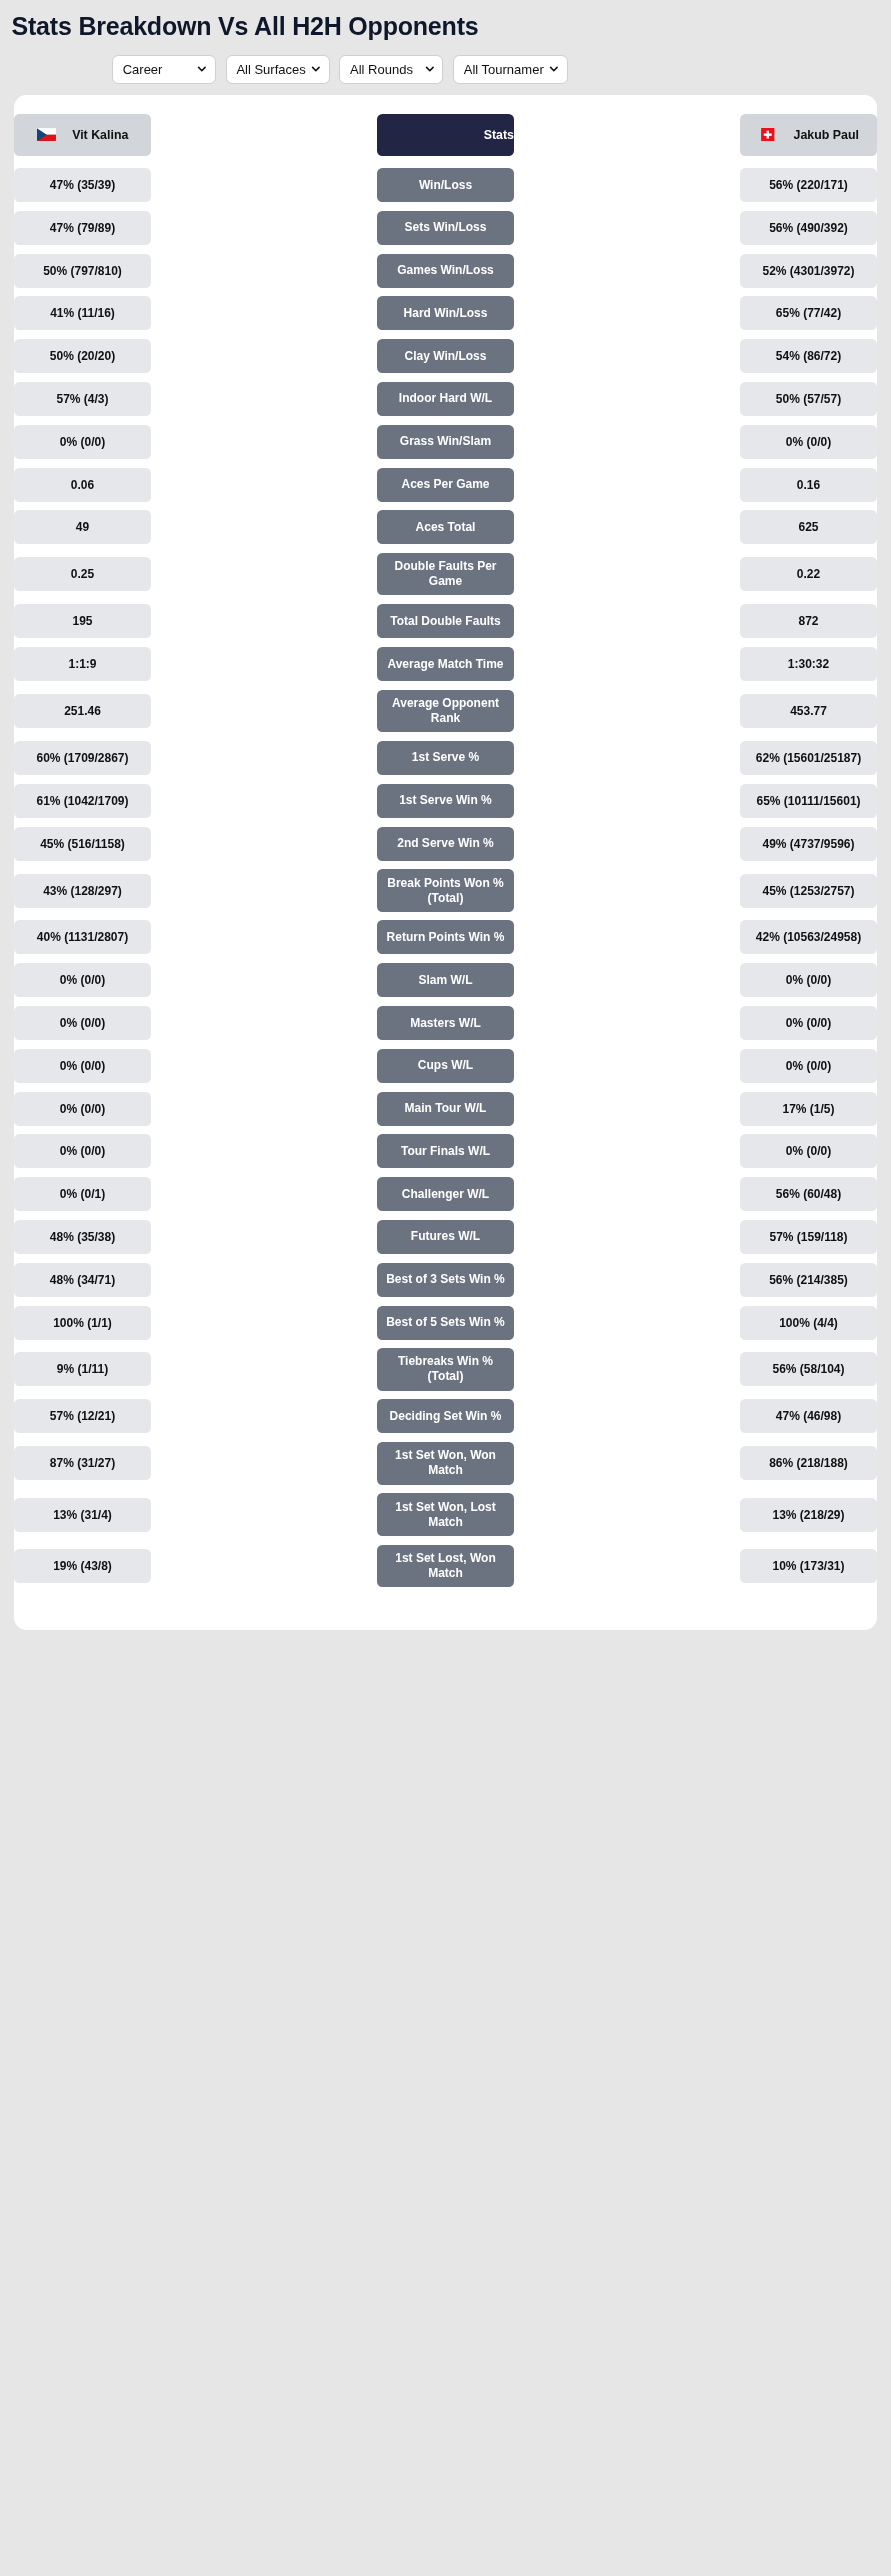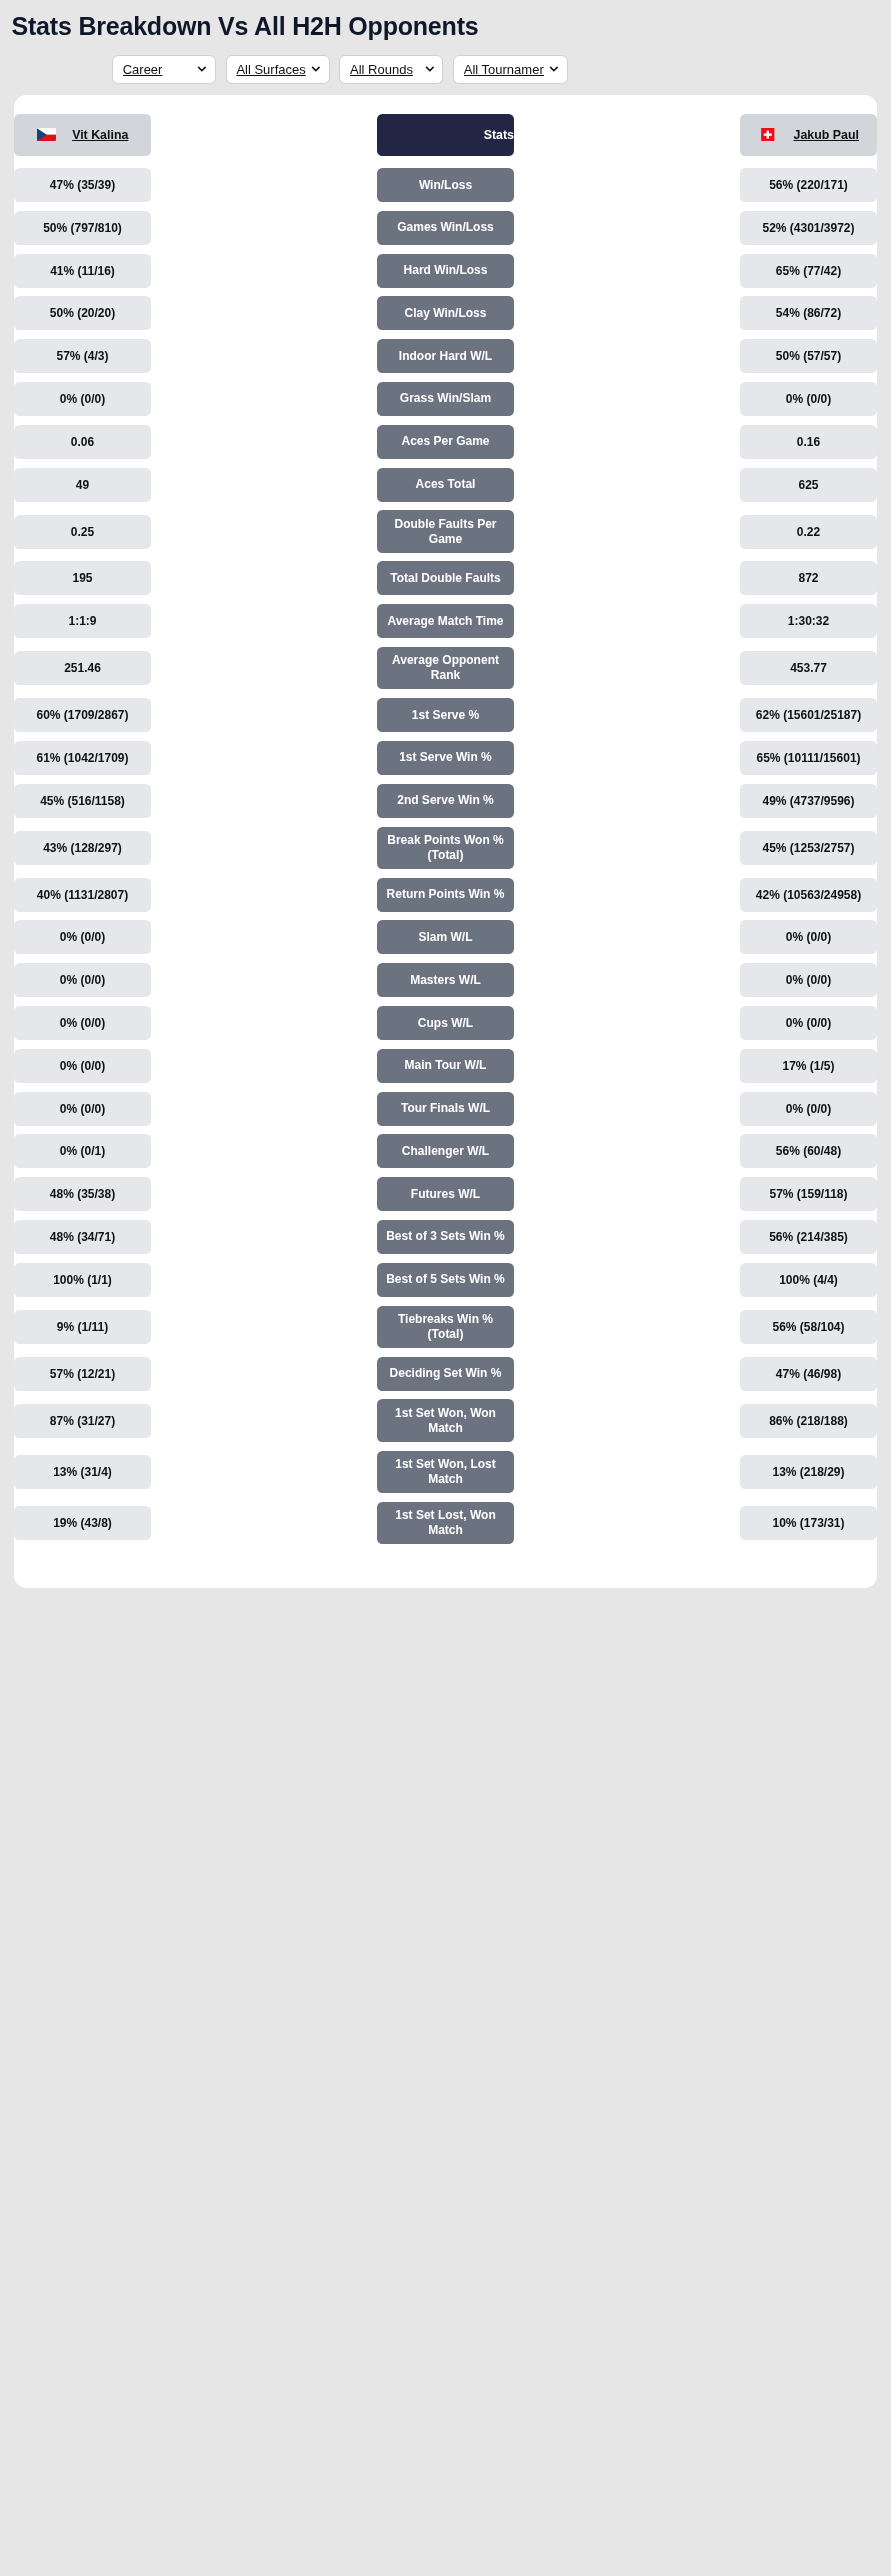--- a/index.html
+++ b/index.html
@@ -40,21 +40,20 @@
     border: 0.9px solid #cfcfcf;
     border-radius: 6.2px;
     height: 29px;
     display: flex;
     align-items: center;
     padding: 0 8px 0 9.7px;
     font-size: 13px;
     color: #111111;
     white-space: nowrap;
     flex: none;
-    text-decoration: underline;
   }
   .fs-career { width: 104px; }
   .fs-surfaces { width: 104px; }
   .fs-rounds { width: 104px; }
   .fs-tournaments { width: 115px; }
 
   .filter-select .fs-label {
     flex: 1 1 auto;
     overflow: hidden;
   }
@@ -104,21 +103,20 @@
     text-align: center;
   }
 
   .head-cell {
     background: #d2d5da;
     color: #111111;
     height: 42px;
     width: 137px;
     gap: 16px;
     font-size: 12.4px;
-    text-decoration: underline;
   }
   .head-cell.left { margin-left: auto; }
   .head-cell.right { margin-right: auto; }
 
   .head-mid {
     background: #232544;
     color: #ffffff;
     height: 42px;
     width: 137px;
     margin: 0 auto;
@@ -238,20 +236,25 @@
 
     </div>
 
     <div id="rows-host">
         <div class="row stat-row">
           <div class="cell val left">47% (35/39)</div>
           <div class="cell label">Win/Loss</div>
           <div class="cell val right">56% (220/171)</div>
         </div>
         <div class="row stat-row">
+          <div class="cell val left">47% (79/89)</div>
+          <div class="cell label">Sets Win/Loss</div>
+          <div class="cell val right">56% (490/392)</div>
+        </div>
+        <div class="row stat-row">
           <div class="cell val left">50% (797/810)</div>
           <div class="cell label">Games Win/Loss</div>
           <div class="cell val right">52% (4301/3972)</div>
         </div>
         <div class="row stat-row">
           <div class="cell val left">41% (11/16)</div>
           <div class="cell label">Hard Win/Loss</div>
           <div class="cell val right">65% (77/42)</div>
         </div>
         <div class="row stat-row">

